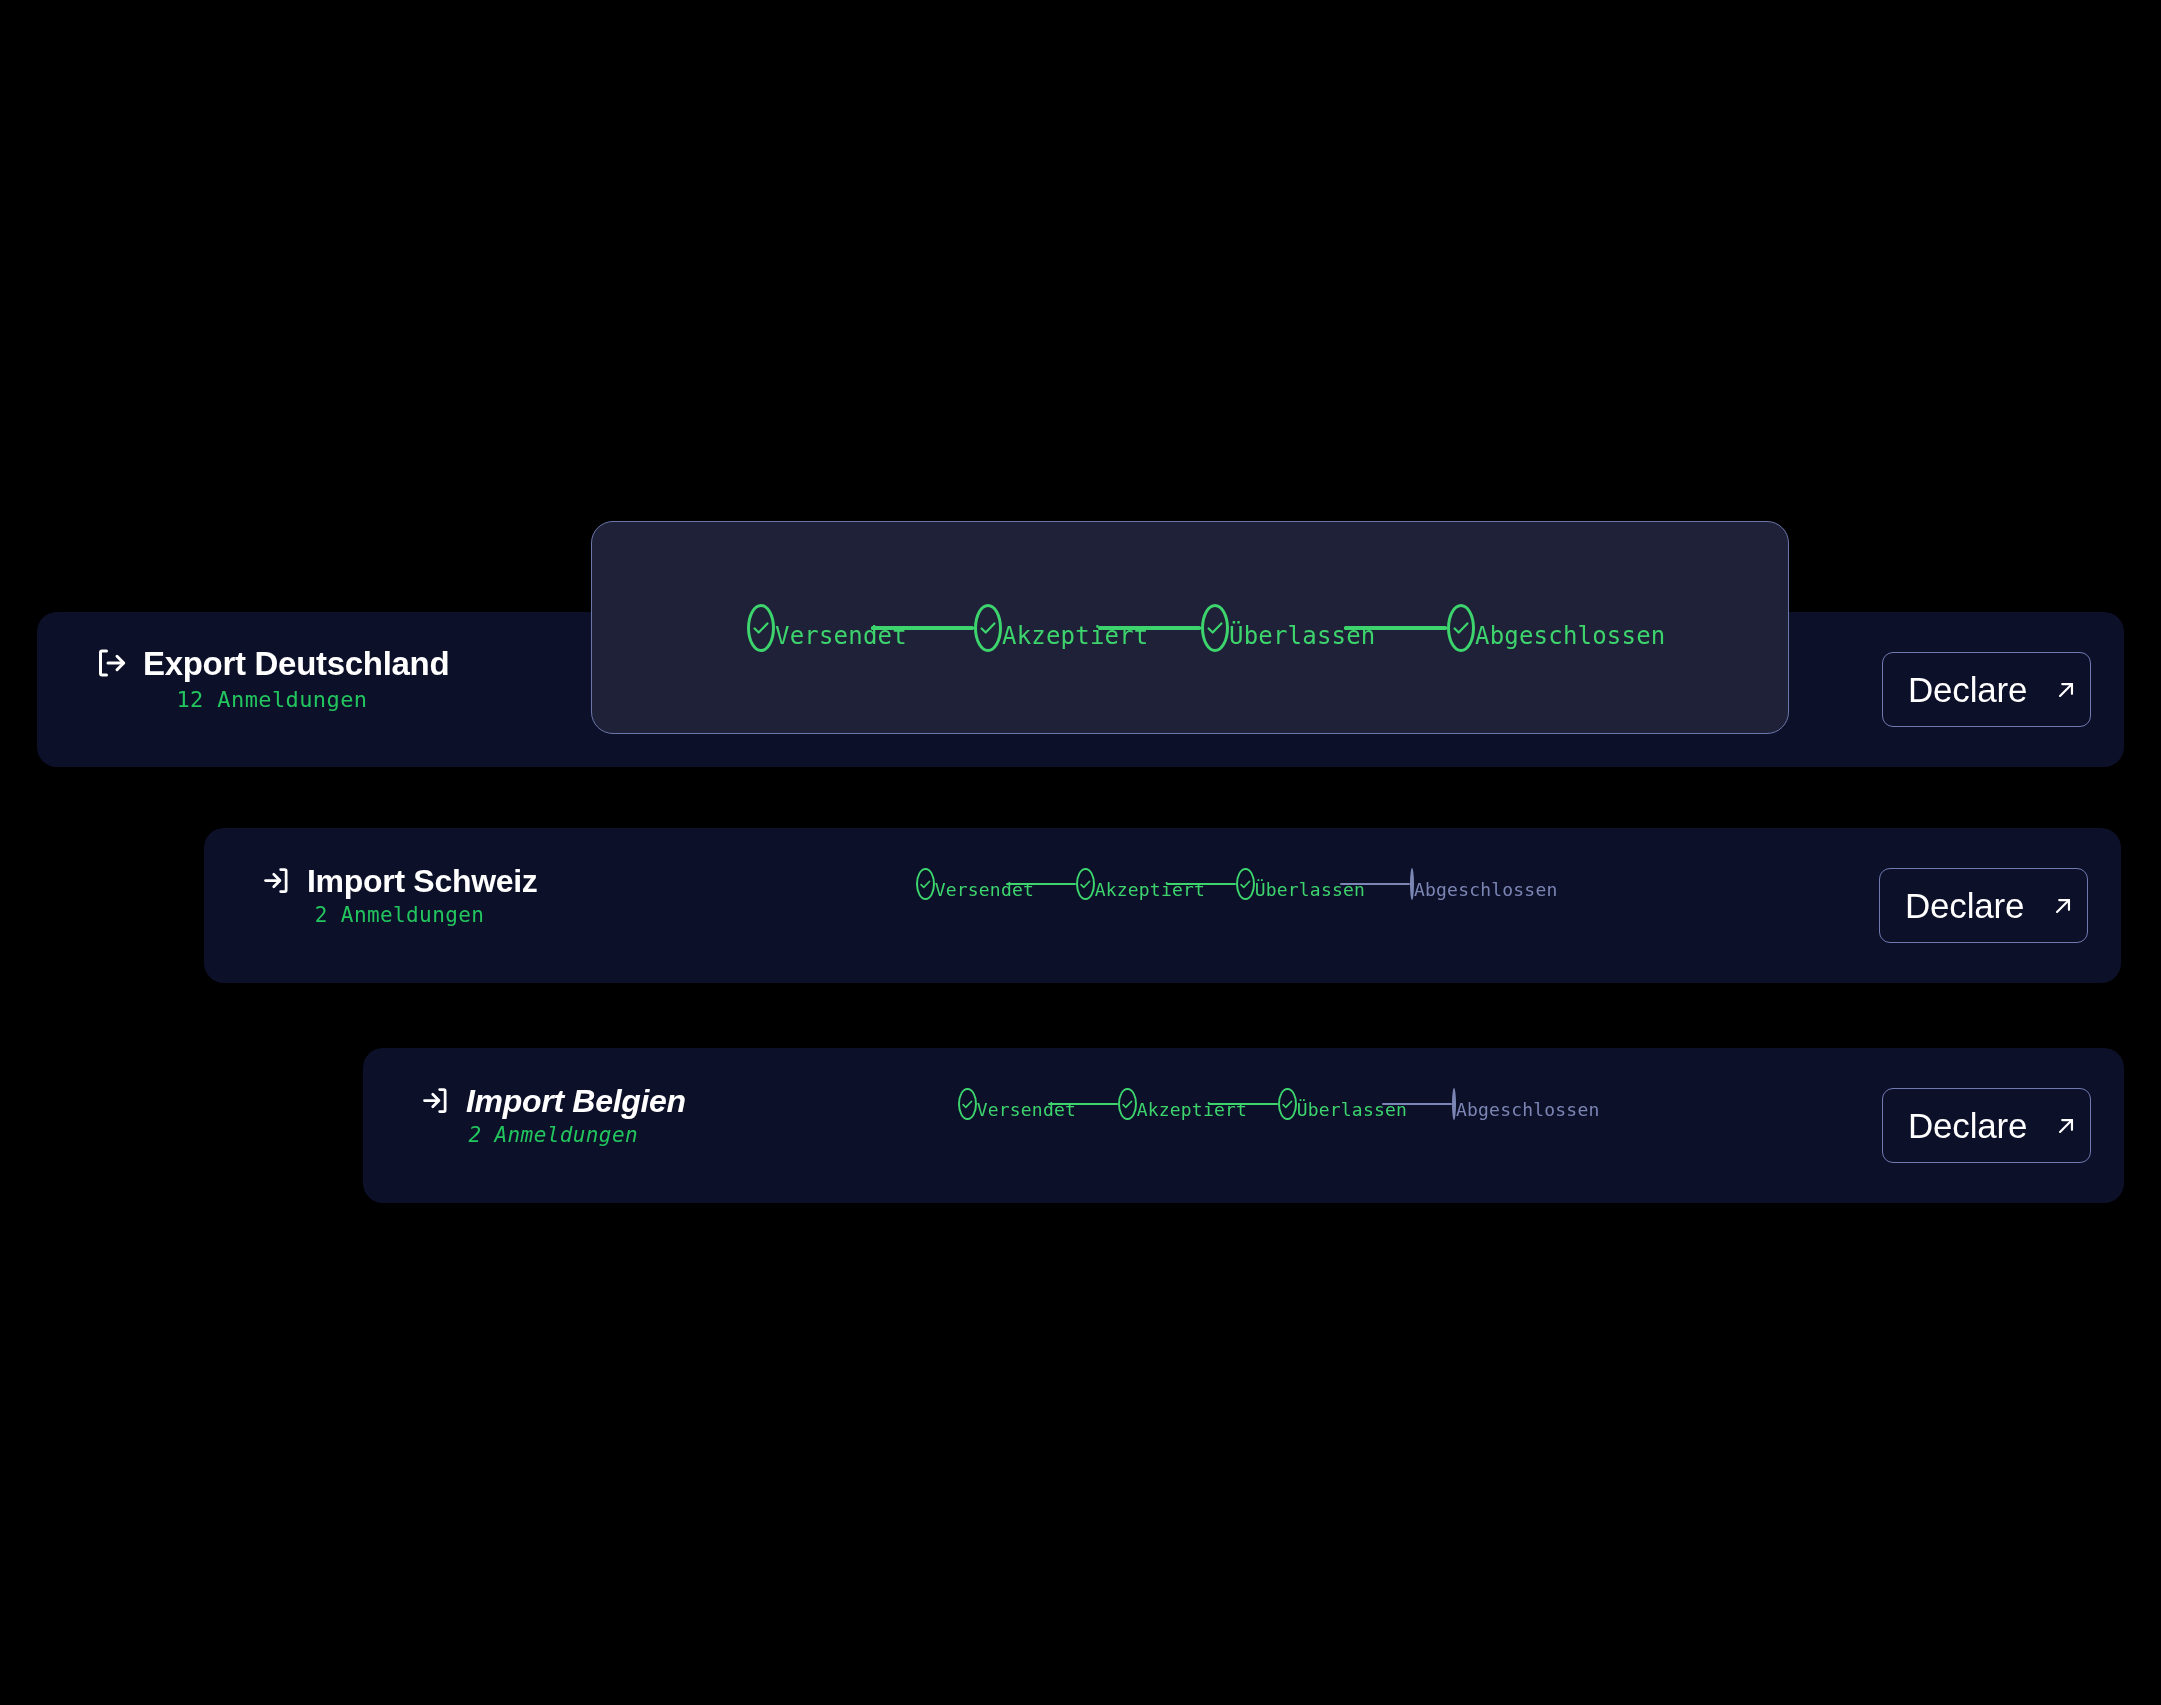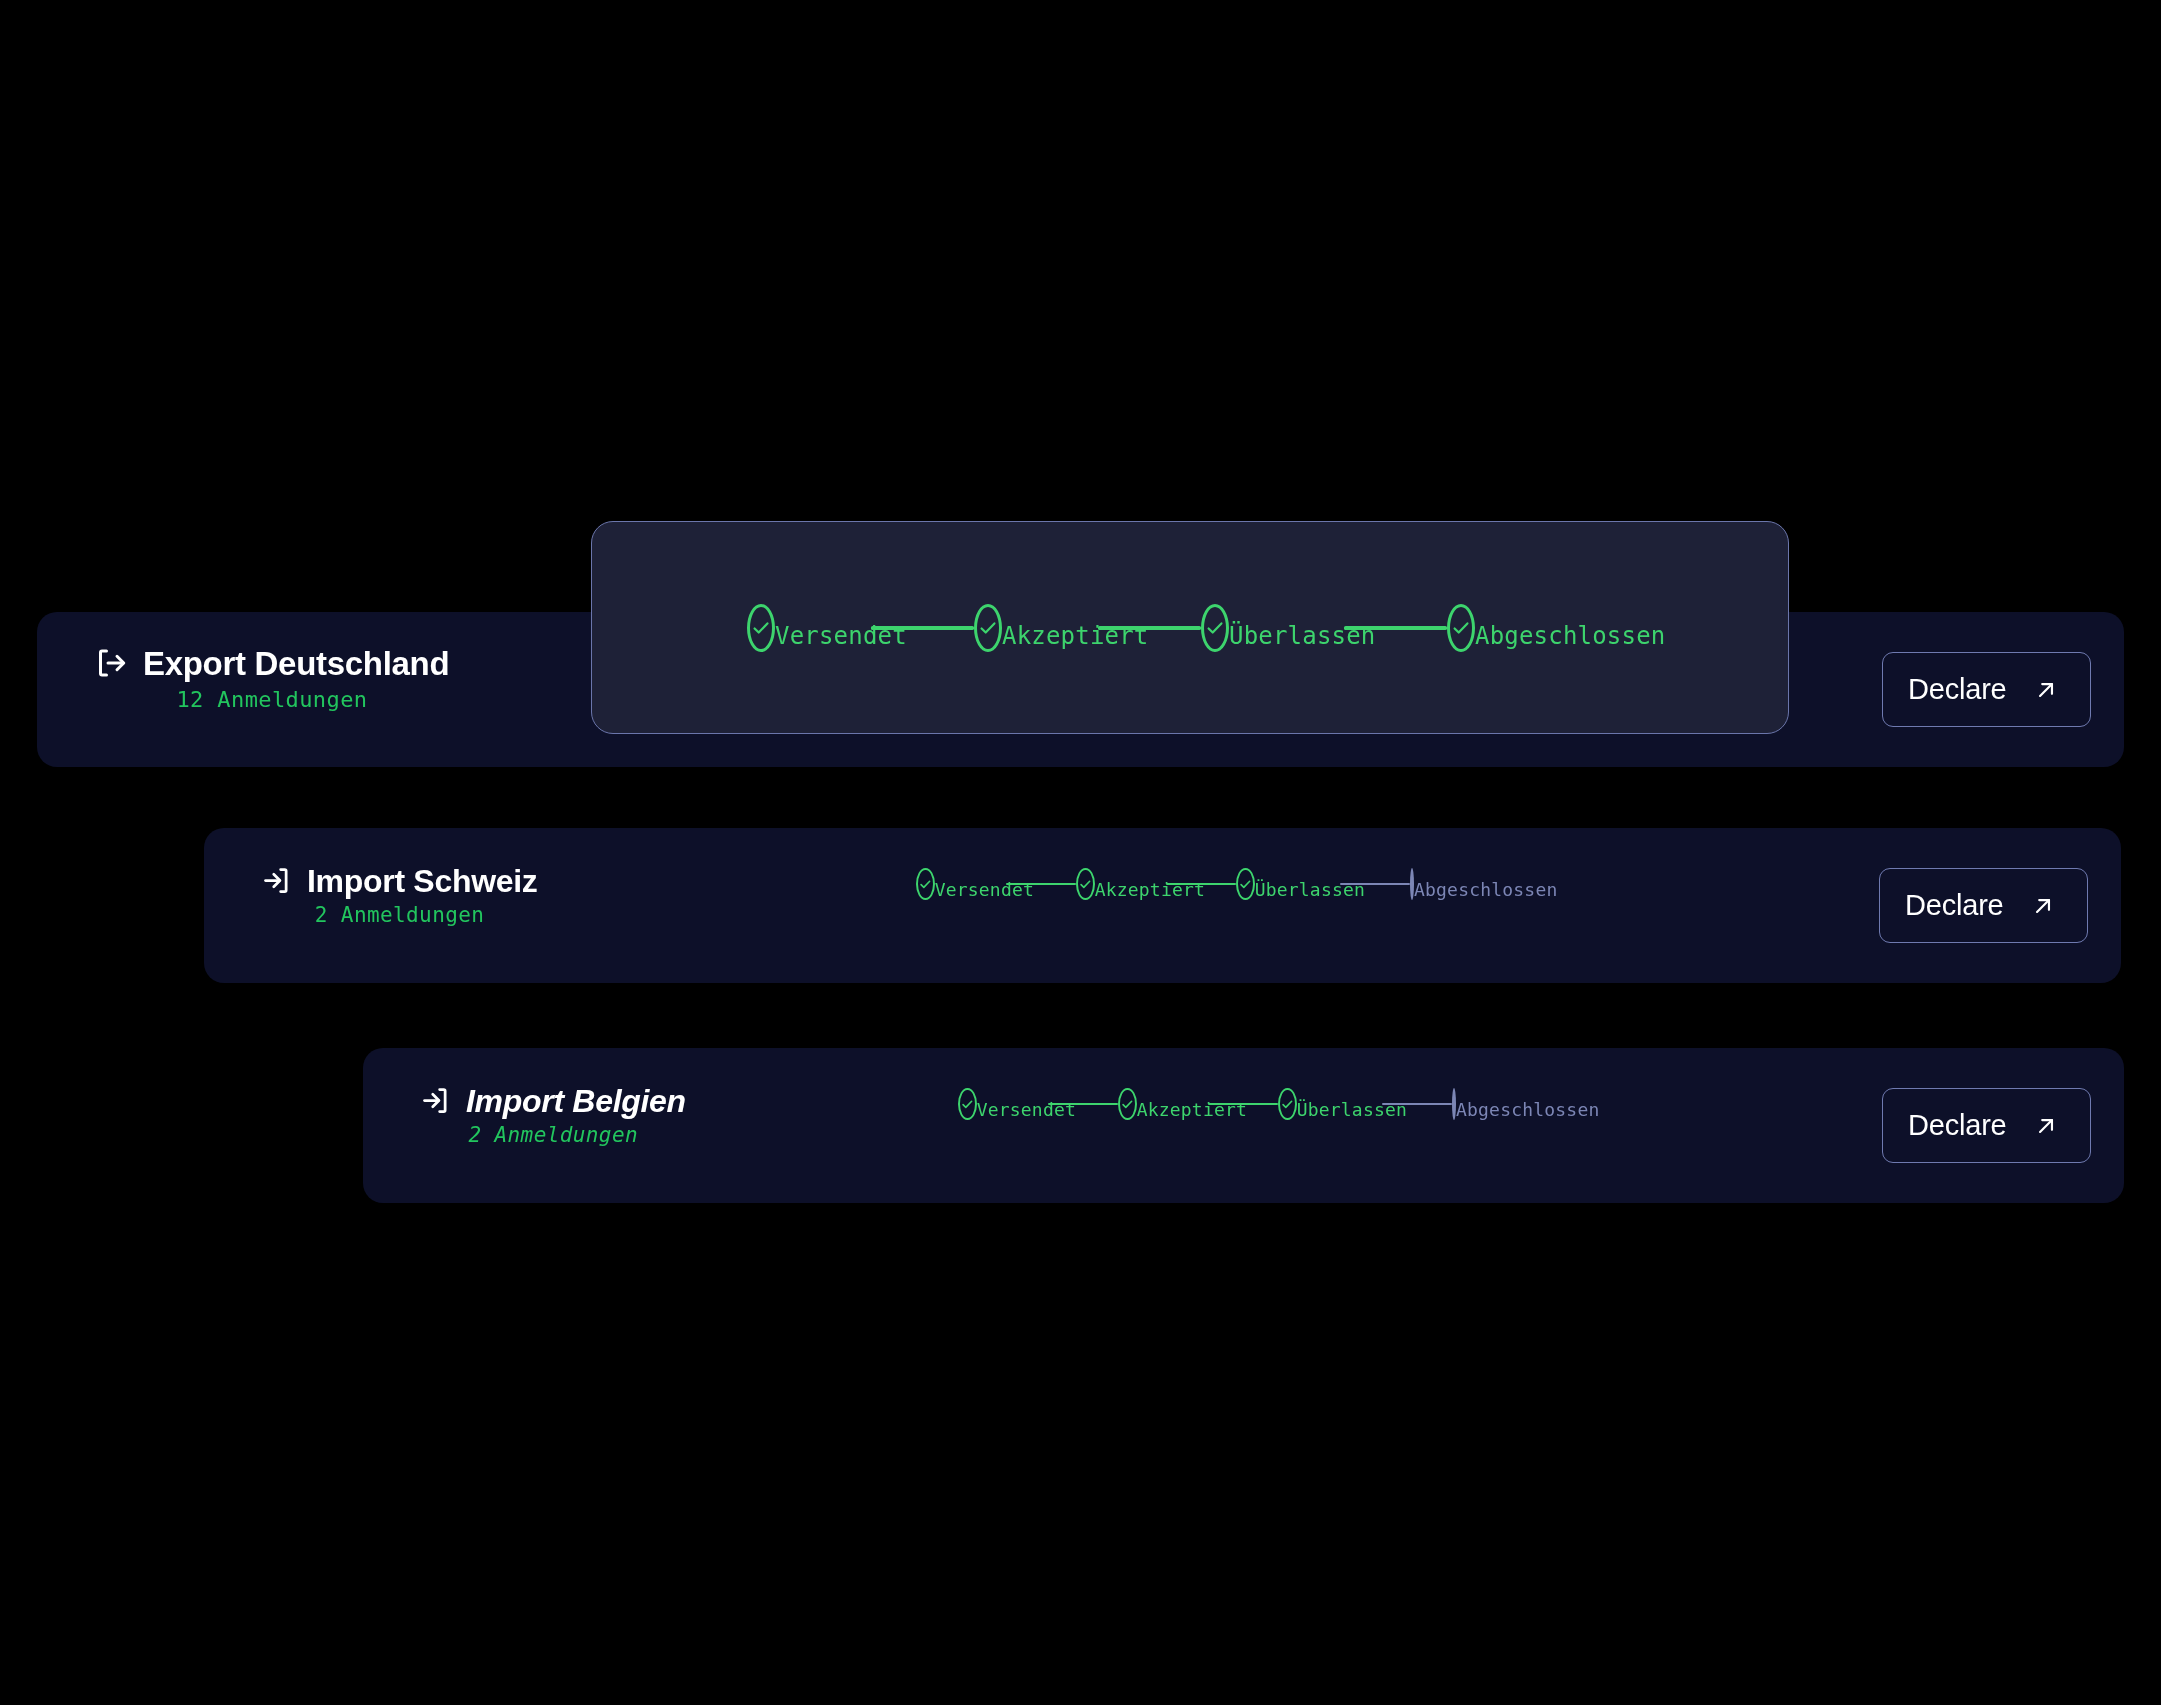--- a/index.html
+++ b/index.html
@@ -95,21 +95,21 @@
     box-sizing: border-box;
     cursor: pointer;
     padding: 0 25px;
   }
   .card.row1 .declare-btn { right: 33px; top: 40px; width: 209px; height: 75px; }
   .card.row2 .declare-btn { right: 33px; top: 40px; width: 209px; height: 75px; }
   .card.row3 .declare-btn { right: 33px; top: 40px; width: 209px; height: 75px; }
 
   .declare-label {
     color: #ffffff;
-    font-size: 29px;
+    font-size: 35px;
     font-weight: 500;
     letter-spacing: -0.2px;
     line-height: 1;
     white-space: nowrap;
   }
   .arrow-ne {
     display: block;
     width: 26px;
     height: 26px;
     flex: 0 0 auto;

